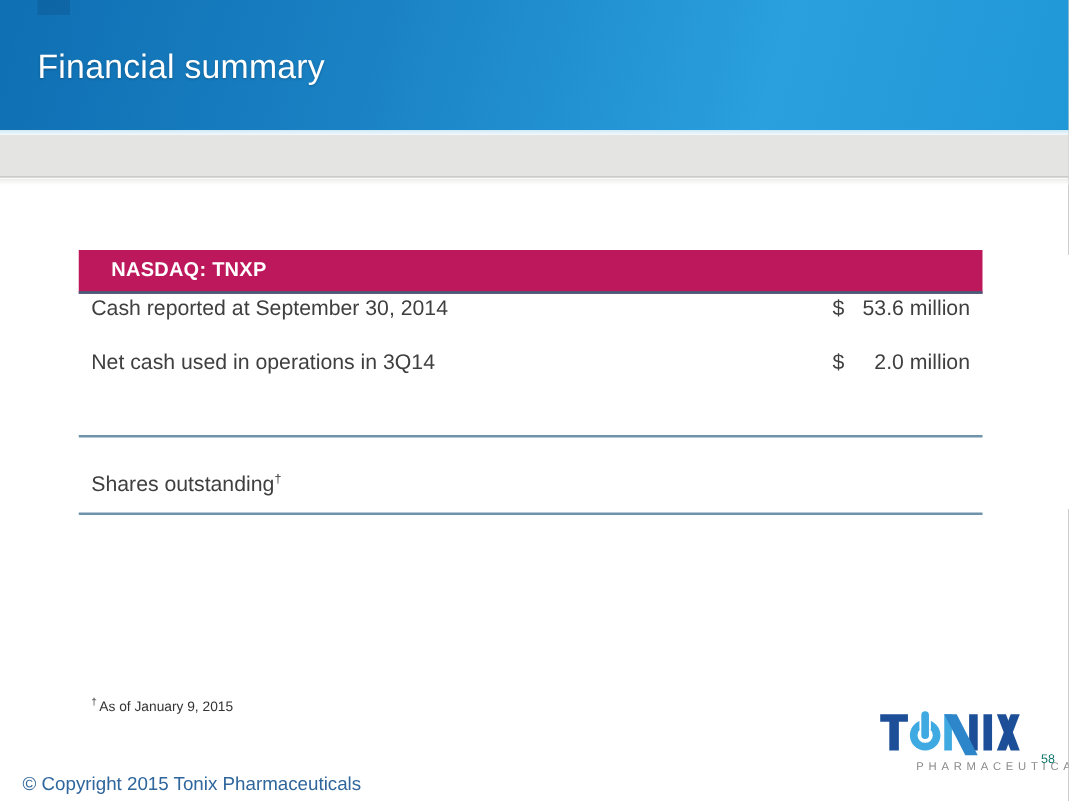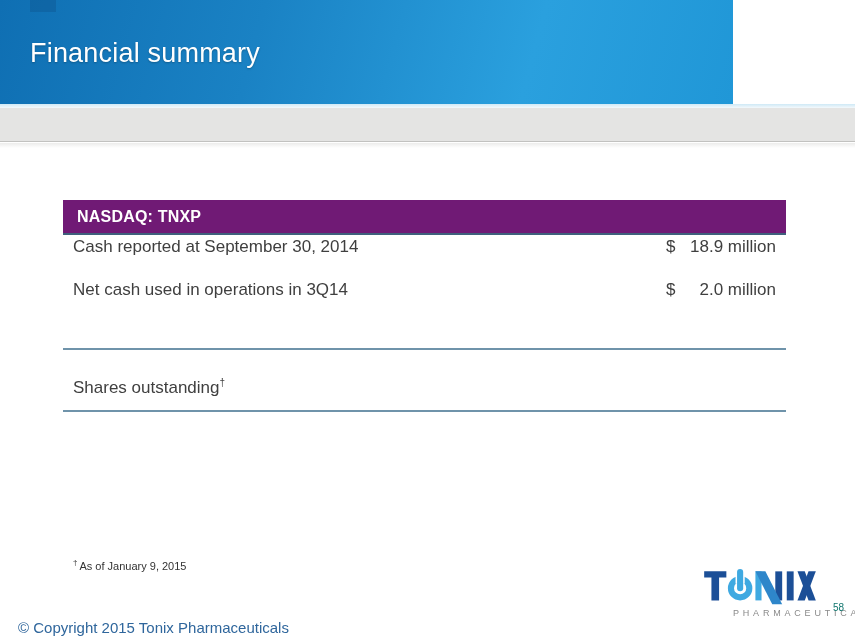--- a/index.html
+++ b/index.html
@@ -12,21 +12,21 @@
     height: 641px;
     background: #ffffff;
     overflow: hidden;
     margin: 0 auto;
   }
 
   
   .header {
     position: absolute;
     left: 0; top: 0;
-    width: 733px; height: 104px;
+    width: 855px; height: 104px;
     background: linear-gradient(105deg, #0f6fb3 0%, #1a82c4 35%, #2aa0de 72%, #2097d7 100%);
   }
   .header-accent {
     position: absolute;
     left: 30px; top: 0;
     width: 26px; height: 12px;
     background: rgba(10, 60, 110, 0.22);
   }
   .slide-title {
     position: absolute;
@@ -58,25 +58,25 @@
   }
 
   
   .fin-table {
     position: absolute;
     left: 63px; top: 200px;
     width: 723px;
   }
   .fin-table-header {
     height: 35px;
-    background: #701a75;
+    background: #be185d;
     border-bottom: 2px solid #3f607c;
     display: flex;
     align-items: center;
-    padding-left: 14px;
+    padding-left: 26px;
   }
   .fin-table-header span {
     color: #ffffff;
     font-weight: bold;
     font-size: 16px;
     letter-spacing: 0.2px;
   }
   .rows { }
   .row {
     display: flex;
@@ -171,21 +171,21 @@
   <div class="fin-table">
     <div class="fin-table-header">
       <span>NASDAQ: TNXP</span>
     </div>
 
     <div class="rows">
       <div class="row">
         <span class="row-label">Cash reported at September 30, 2014</span>
         <span class="row-value">
           <span class="cur">$</span>
-          <span class="num">18.9 million</span>
+          <span class="num">53.6 million</span>
         </span>
       </div>
 
       <div class="row">
         <span class="row-label">Net cash used in operations in 3Q14</span>
         <span class="row-value">
           <span class="cur">$</span>
           <span class="num">2.0 million</span>
         </span>
       </div>

